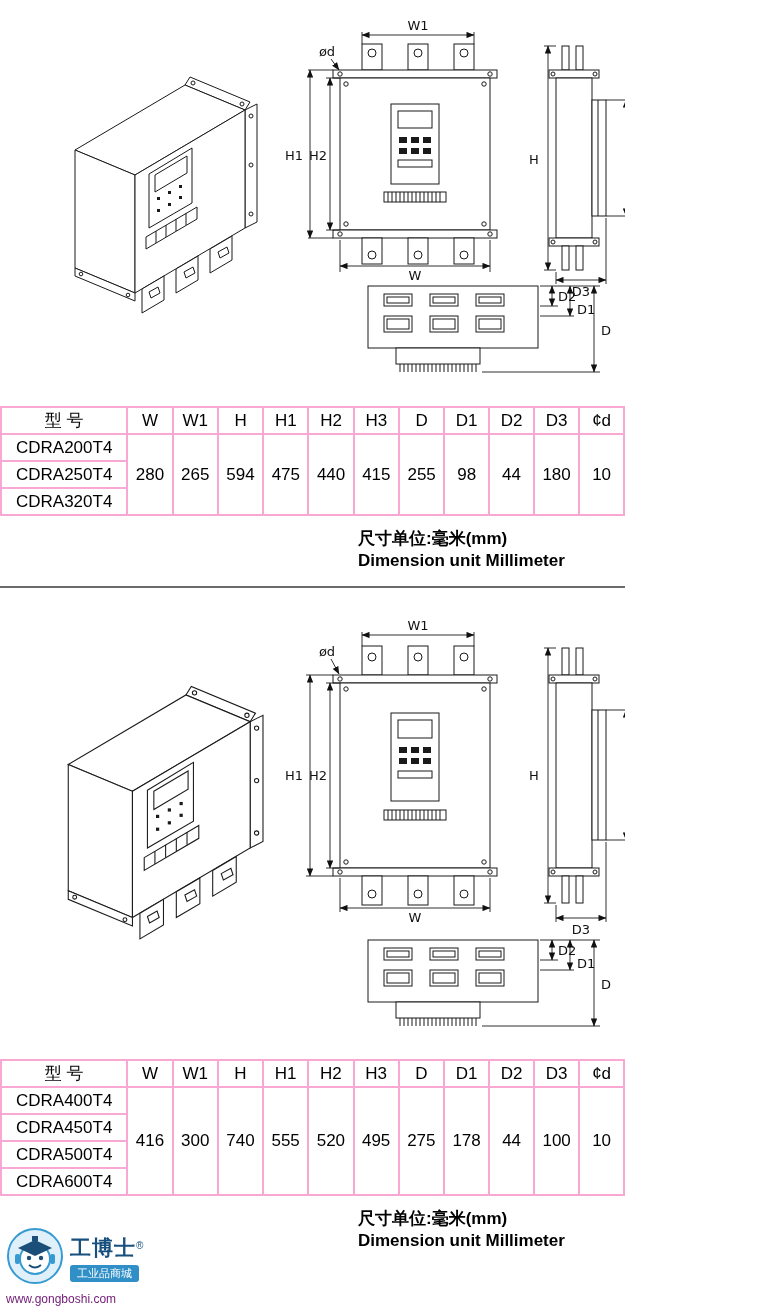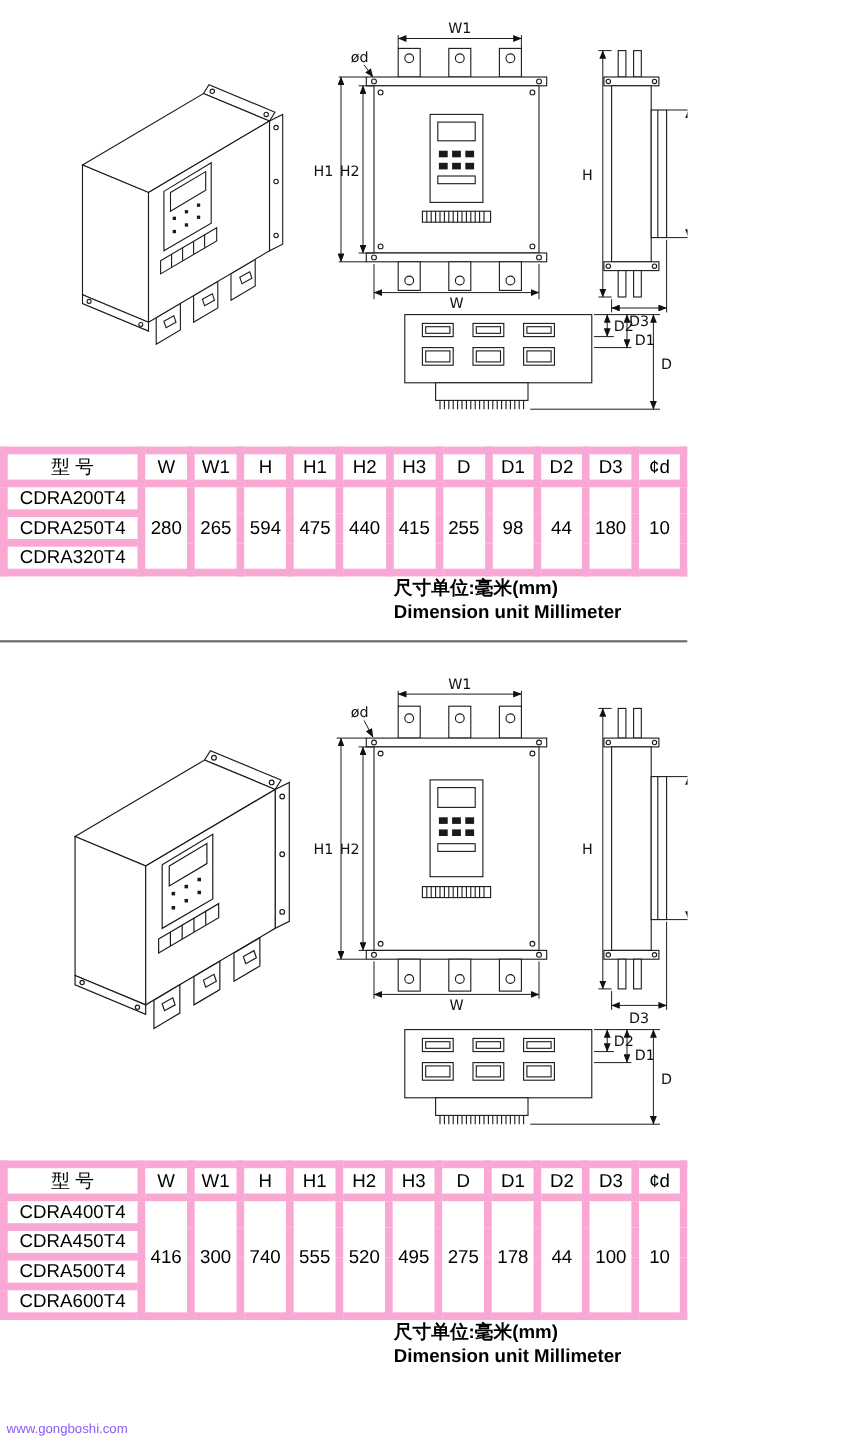--- a/index.html
+++ b/index.html
@@ -5,31 +5,31 @@
   * { margin:0; padding:0; box-sizing:border-box; }
   body { background:#fff; font-family:"Liberation Sans","DejaVu Sans",sans-serif; color:#000; }
   .page { width:625px; height:1310px; position:relative; background:#fff; overflow:hidden; }
   svg.drawing { display:block; }
   .fc { fill:#fff; stroke:#1a1a1a; stroke-width:1; }
   .ln { fill:none; stroke:#1a1a1a; stroke-width:1; }
   .dm { fill:none; stroke:#1a1a1a; stroke-width:0.9; }
   .dk { fill:#1a1a1a; stroke:none; }
   .dlbl { font-family:"DejaVu Sans",sans-serif; font-size:13px; fill:#111; }
   .dim-table { border-collapse:collapse; margin:6px auto 0; font-size:17px; }
-  .dim-table th, .dim-table td { border:7px solid #f9a8d4; text-align:center; font-weight:400; padding:0 2px; height:27px; }
+  .dim-table th, .dim-table td { border:2px solid #f9a8d4; text-align:center; font-weight:400; padding:0 2px; height:27px; }
   .dim-table .col-model { width:128px; }
   .dim-table th.num { width:46px; }
-  .unit-block { width:fit-content; margin:0 0 0 358px; font-weight:700; font-size:17px; line-height:1.3; }
+  .unit-block { width:fit-content; margin:12px 0 0 358px; font-weight:700; font-size:17px; line-height:1.3; }
   .divider { border:none; border-top:2px solid #6b6b6b; margin:14px 0 0; }
   .watermark { position:absolute; left:6px; bottom:4px; width:160px; }
   .wm-row { display:flex; align-items:center; gap:6px; }
   .wm-brand { font-size:21px; font-weight:700; color:#17507e; letter-spacing:1px; }
   .wm-reg { font-size:10px; color:#17507e; vertical-align:super; }
   .wm-tag { background:#2f8fc6; color:#fff; font-size:11px; padding:1px 7px; border-radius:3px; display:inline-block; margin-top:3px; }
-  .wm-url { color:#8b5cf6; font-size:12px; margin-top:3px; }
+  .wm-url { color:#701a75; font-size:12px; margin-top:3px; }
 </style>
 </head>
 <body>
 
 <div class="page">
 
   <section>
     <svg class="drawing" width="767" height="400" viewBox="0 0 767 400">
       <defs>
         <marker id="ar1" viewBox="0 0 10 8" refX="9.5" refY="4" markerWidth="9" markerHeight="7" orient="auto-start-reverse">
@@ -410,16 +410,36 @@
       </tbody>
     </table>
 
     <div class="unit-block">
       <div>尺寸单位:毫米(mm)</div>
       <div>Dimension unit Millimeter</div>
     </div>
   </section>
 
   <div class="watermark">
+    <div class="wm-row">
+      <span>
+        <svg width="58" height="58" viewBox="0 0 58 58">
+          <circle cx="29" cy="29" r="27" fill="#dff0fa" stroke="#379bd2" stroke-width="2"></circle>
+          <circle cx="29" cy="32" r="15" fill="#fff" stroke="#379bd2" stroke-width="2"></circle>
+          <polygon points="12,21 29,13 46,21 29,29" fill="#1b4e79"></polygon>
+          <rect x="26" y="9" width="6" height="5" fill="#1b4e79"></rect>
+          <circle cx="23" cy="31" r="2.2" fill="#1b4e79"></circle>
+          <circle cx="35" cy="31" r="2.2" fill="#1b4e79"></circle>
+          <path d="M23 38 Q29 43 35 38" stroke="#1b4e79" stroke-width="2" fill="none"></path>
+          <rect x="9" y="27" width="5" height="10" rx="2" fill="#379bd2"></rect>
+          <rect x="44" y="27" width="5" height="10" rx="2" fill="#379bd2"></rect>
+        </svg>
+      </span>
+      <span>
+        <span class="wm-brand">工博士</span><span class="wm-reg">®</span>
+        <br>
+        <span class="wm-tag">工业品商城</span>
+      </span>
+    </div>
     <div class="wm-url">www.gongboshi.com</div>
   </div>
 
 </div>
 
 </body></html>

